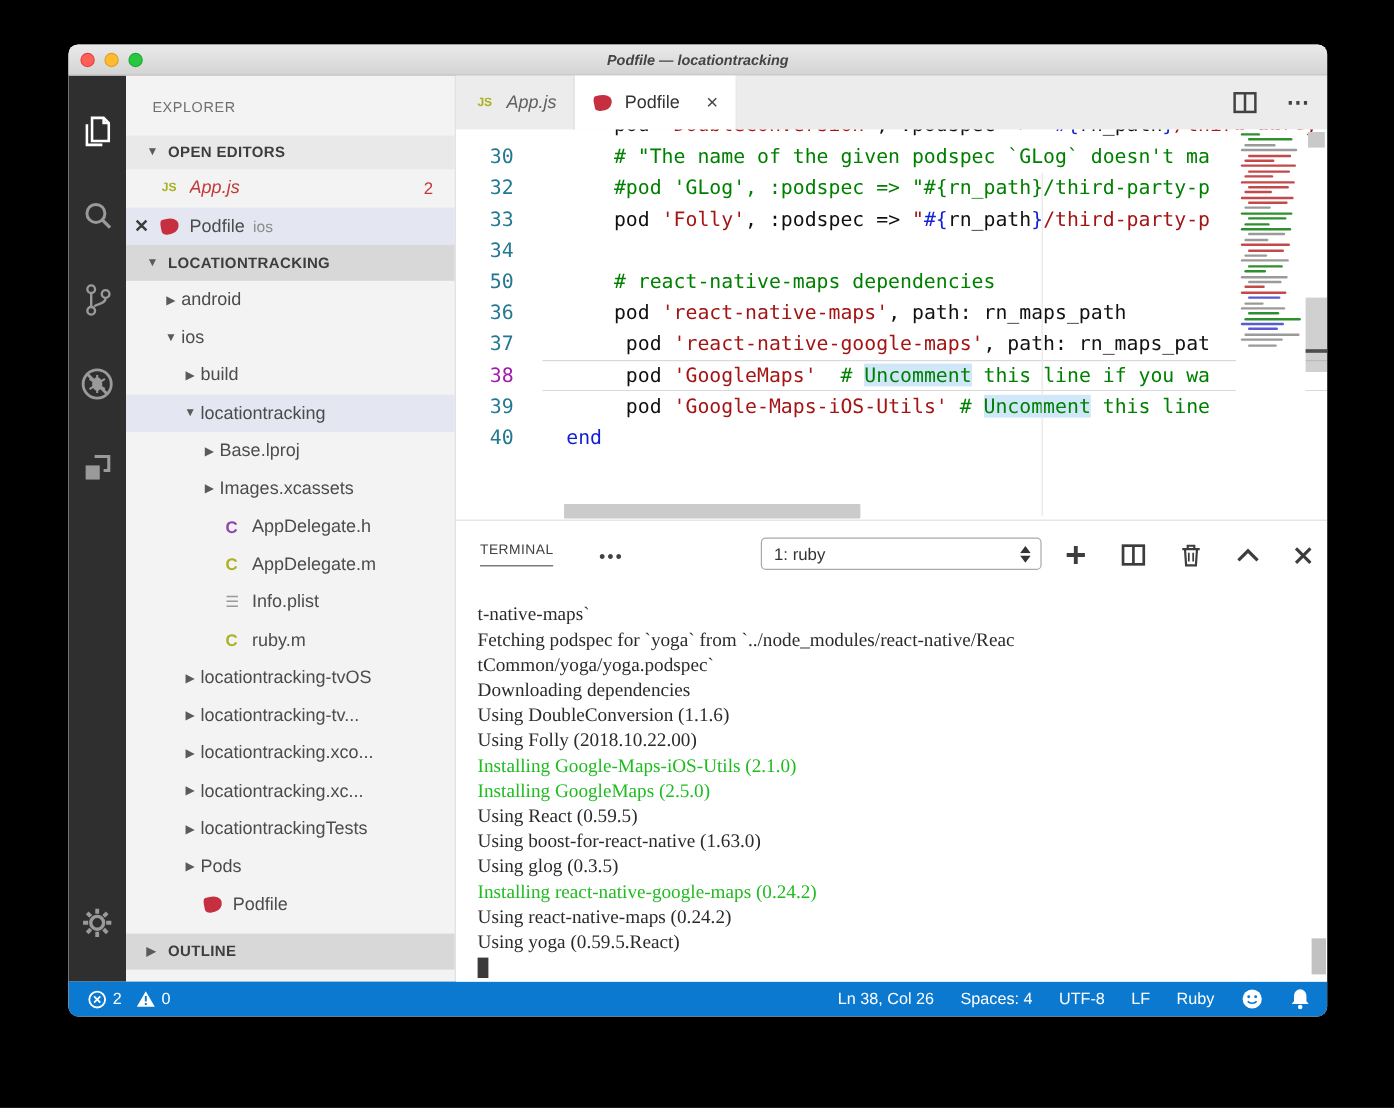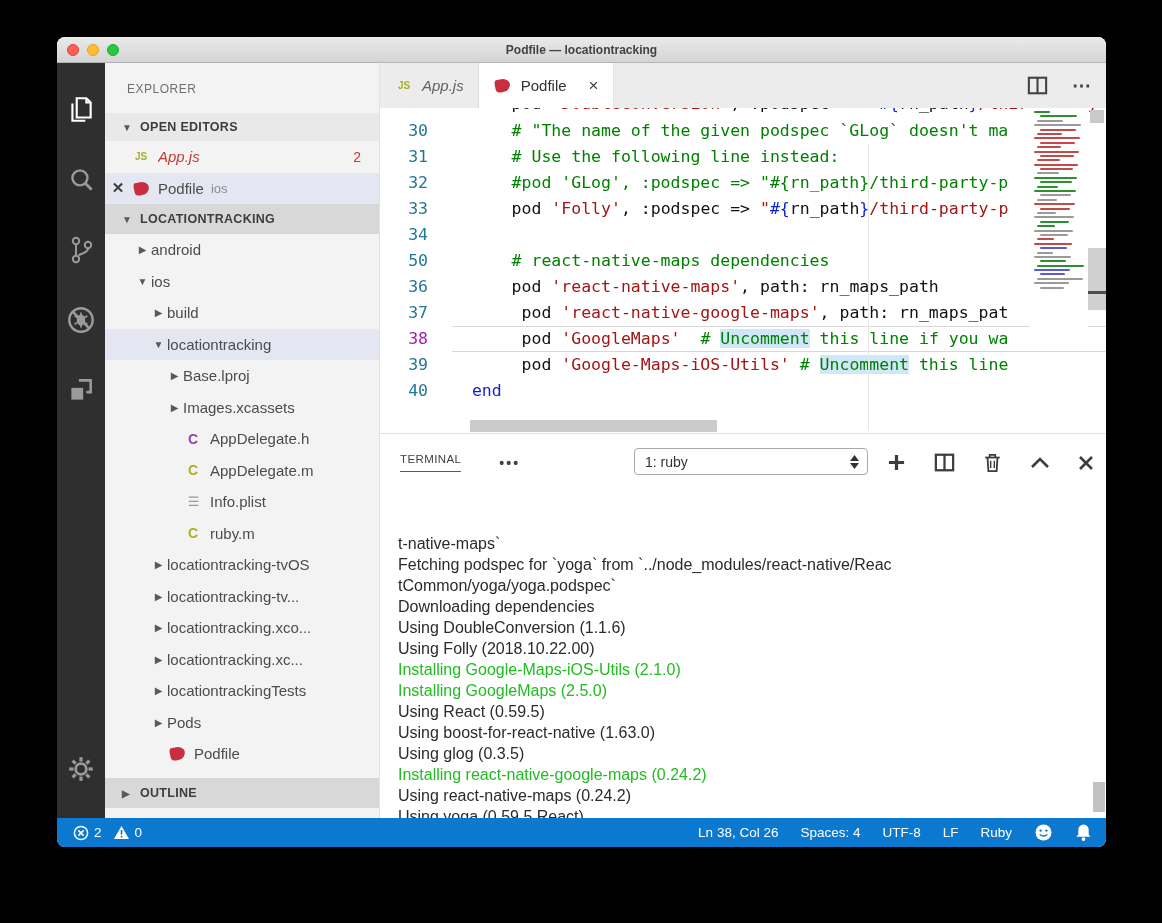--- a/index.html
+++ b/index.html
@@ -9,21 +9,21 @@
   #window { position:absolute; left:57px; top:37px; width:1049px; height:810px;
             border-radius:8px; overflow:hidden; background:#fff; display:flex; flex-direction:column;
             box-shadow:0 18px 50px rgba(0,0,0,.55); }
 
   
   .titlebar { height:26px; flex:none; background:linear-gradient(#eaeaea,#d4d4d4);
               border-bottom:1px solid #b4b4b4; position:relative; display:flex; align-items:center; }
   .traffic { display:flex; gap:8px; margin-left:10px; }
   .tl { width:12px; height:12px; border-radius:50%; }
   .tl.red{ background:#ff5f57; border:.5px solid #e0443e;} .tl.yel{ background:#febc2e; border:.5px solid #dea123;} .tl.grn{ background:#28c840; border:.5px solid #1dad2b;}
-  .wtitle { position:absolute; left:0; right:0; text-align:center; font-size:12px; font-weight:700; color:#434343; }
+  .wtitle { position:absolute; left:0; right:0; text-align:center; font-size:12px; font-weight:700; color:#434343;font-style:italic; }
 
   
   .main { flex:1; min-height:0; display:flex; }
 
   
   .activitybar { width:48px; flex:none; background:#2f2f2f; display:flex; flex-direction:column; align-items:center; padding-top:12px; }
   .ab-item { width:48px; height:70px; display:flex; align-items:center; justify-content:center; color:#9a9a9a; cursor:pointer; }
   .ab-item.active { color:#fff; }
   .ab-spacer { flex:1; }
   .ab-bottom { margin-bottom:14px; }
@@ -89,21 +89,21 @@
 
   
   .panel { flex:1; min-height:0; border-top:1px solid #e0e0e0; background:#fff; position:relative; overflow:hidden; }
   .panel-hdr { height:57px; display:flex; align-items:center; padding-left:20px; position:relative; }
   .panel-tab { font-size:11.5px; letter-spacing:.4px; color:#424242; border-bottom:1px solid #5a5a5a; padding-bottom:6px; cursor:pointer; }
   .panel-more { margin-left:38px; color:#424242; font-size:14px; font-weight:700; letter-spacing:2px; cursor:pointer; }
   .term-select { position:absolute; left:254px; top:14px; width:234px; height:27px; border:1px solid #a9a9a9; border-radius:4px; background:#fff; display:flex; align-items:center; font-size:14px; color:#333; padding-left:10px; cursor:pointer; }
   .sel-arrows { margin-left:auto; margin-right:8px; display:flex; flex-direction:column; gap:2px; }
   .panel-actions { position:absolute; right:12px; top:0; height:57px; display:flex; align-items:center; gap:28px; color:#3d3d3d; }
   .panel-actions .icon-btn { cursor:pointer; display:flex; align-items:center; }
-  .term-body { position:absolute; left:18px; top:68px; right:20px; bottom:0; font-family:Liberation Sans, sans-serif; font-size:16px; line-height:21px; color:#2b2b2b;margin-top:31px; }
+  .term-body { position:absolute; left:18px; top:68px; right:20px; bottom:0; font-family:Liberation Serif, serif; font-size:16px; line-height:21px; color:#2b2b2b; }
   .t-line { white-space:pre; }
   .t-g { color:#21bc21; }
   .t-cursor { display:inline-block; width:9px; height:17px; background:#3a3a3a; margin-top:2px; }
   .term-scroll { position:absolute; right:1px; bottom:6px; width:12px; height:30px; background:#c2c2c2; }
 
   
   .statusbar { height:29px; flex:none; background:#0b79d0; color:#fff; display:flex; align-items:center; font-size:13.5px; padding:0 14px 0 16px; }
   .sb-item { display:flex; align-items:center; gap:5px; cursor:pointer; }
   .sb-left { display:flex; align-items:center; gap:6px; }
   .sb-right { margin-left:auto; display:flex; align-items:center; gap:22px; }
@@ -330,24 +330,20 @@
 
         <div class="editor">
           <div class="partial">
             <span class="ln"></span>
               <span class="ptext" id="partial-text">      <span class="d">pod </span><span class="s">'DoubleConversion'</span><span class="d">, :podspec =&gt; </span><span class="s">"</span><span class="k">#{</span><span class="d">rn_path</span><span class="k">}</span><span class="s">/third-party-podspecs/DoubleConversion.podspec"</span></span>
           </div>
           <div id="code-lines">
               <div class="code-row">
                 <span class="ln">30</span>
                 <span class="line-body">      <span class="cm"># "The name of the given podspec `GLog` doesn't ma</span></span>
-              </div>
-              <div class="code-row">
-                <span class="ln">31</span>
-                <span class="line-body">      <span class="cm"># Use the following line instead:</span></span>
               </div>
               <div class="code-row">
                 <span class="ln">32</span>
                 <span class="line-body">      <span class="cm">#pod 'GLog', :podspec =&gt; "#{rn_path}/third-party-p</span></span>
               </div>
               <div class="code-row">
                 <span class="ln">33</span>
                 <span class="line-body">      <span class="d">pod </span><span class="s">'Folly'</span><span class="d">, :podspec =&gt; </span><span class="s">"</span><span class="k">#{</span><span class="d">rn_path</span><span class="k">}</span><span class="s">/third-party-p</span></span>
               </div>
               <div class="code-row">

